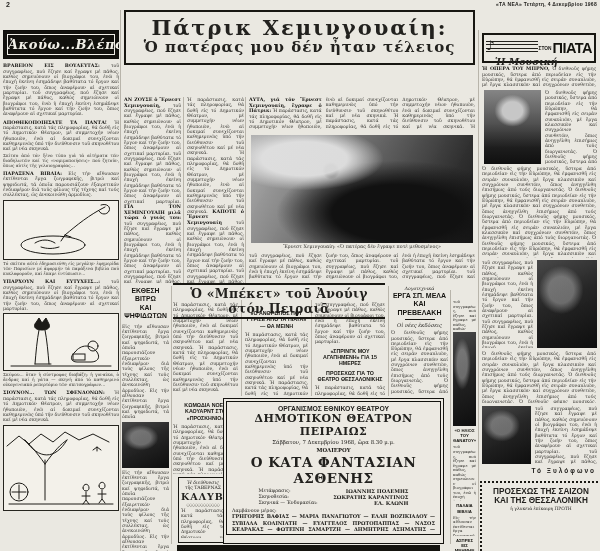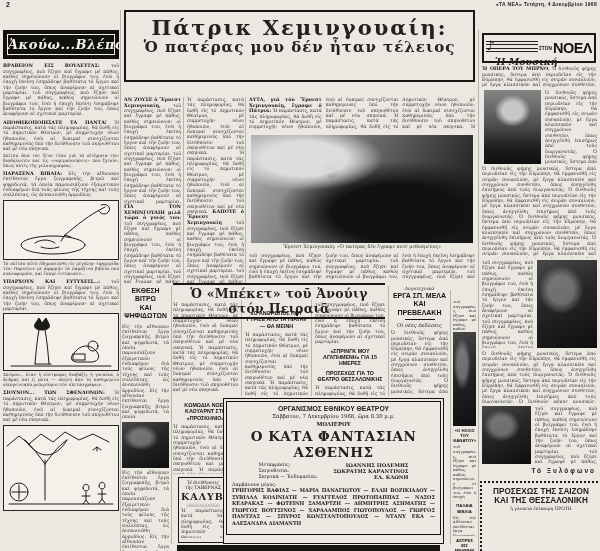--- a/index.html
+++ b/index.html
@@ -22,21 +22,21 @@
      radial-gradient(ellipse 44% 30% at 50% 28%, #c8c3b5 0 40%, rgba(0,0,0,0) 72%),
      linear-gradient(180deg,#8a857a 0%,#58544c 45%,#24231f 78%,#171613 100%)}
   .ph-dark{background:
      radial-gradient(ellipse 52% 38% at 40% 34%, rgba(172,165,151,.55) 0 40%, rgba(0,0,0,0) 72%),
      linear-gradient(155deg,#4f4b43 0%,#2c2b26 45%,#151410 100%)}
   .cartoon{background:#f3f1ea;border:1px solid #26251f;overflow:hidden}
   .cartoon.noborder{border:none}
   svg.ck{display:block;width:100%;height:100%}
   svg.ck path,svg.ck line,svg.ck circle,svg.ck ellipse,svg.ck rect,svg.ck polyline
      {fill:none;stroke:#1c1b17;stroke-width:1;stroke-linecap:round}
-  .boxheadline{border:2px solid #181712;background:#eae8e1;text-align:center;padding:5px 2px 24px}
+  .boxheadline{border:2px solid #181712;background:#eae8e1;text-align:center;padding:5px 2px 7px}
   .hl1{font-weight:bold;font-size:21px;letter-spacing:2px;line-height:1.05}
   .hl2{font-weight:bold;font-size:15px;letter-spacing:1px;line-height:1.1}
   .kicker{font-family:"Liberation Sans","DejaVu Sans",sans-serif;font-weight:bold;font-size:10px;
           letter-spacing:.6px;text-align:center;border-bottom:2px solid #181712;padding:2px 0 3px;color:#14130f}
   .akouo{border:1px solid #0e0d0a;background:#12110d;padding:3px}
   .akouo-in{border:1px solid #efede6;color:#f2f0e8;text-align:center;font-weight:bold;font-style:italic;
             font-size:13px;padding:2px 0;letter-spacing:.5px}
   .dbox{border:1px solid #14130f;padding:2px;background:#ece9e2}
   .dbox-in{border:1px solid #14130f;padding:3px 5px;text-align:center}
   .dotbox{border:2px dotted #1a1914;background:#ebe9e2;text-align:center;padding:4px 3px}
@@ -209,20 +209,21 @@
     <div class="sub" style="font-size:4.3px;margin:2px 0">«Ο ΗΛΙΟΣ ΤΟΥ ΘΑΝΑΤΟΥ»</div>
     <div class="t" style="font-size:3.9px;height:56px"><span>τοῦ συγγραφέως, πού ἔζησε καί ἔγραψε μέ πάθος, καθώς σημειώνουν οἱ βιογράφοι του, ἐνῶ ἡ ἐποχή ἐκείνη ἐσημάδεψε βαθύτατα τό ἔργον καί τήν ζωήν του, ὅπως ἀναφέρουν αἱ σχετικαί μαρτυρίαι. τοῦ συγγραφέως, πού ἔζησε καί ἔγραψε μέ πάθος, καθώς σημειώνουν οἱ βιογράφοι του, ἐνῶ ἡ ἐποχή ἐκείνη ἐσημάδεψε βαθύτατα τό ἔργον καί τήν ζωήν του, ὅπως ἀναφέρουν αἱ σχετικαί μαρτυρίαι.</span></div>
     <div class="sub" style="font-size:4.3px;margin:2px 0">ΠΑΛΑΙΑ ΒΙΒΛΙΑ</div>
     <div class="t" style="font-size:3.9px;height:20px"><span>Εἰς τήν αἴθουσαν ἐκτίθενται ἔργα ζωγραφικῆς, βιτρώ καί ψηφιδωτά, τά ὁποῖα παρουσιάζουν ἐξαιρετικόν ἐνδιαφέρον διά τούς φίλους τῆς τέχνης καί τούς συλλέκτας, ὡς ἀνεκοινώθη ἁρμοδίως.</span></div>
     <div class="sub" style="font-size:4.3px;margin:2px 0">ΑΣΠΡΕΣ ΕΙΣ ΜΝΗΜΗΝ</div>
   </div>
 
   <div class="abs dbox" style="left:223px;top:398px;width:215px;height:140px">
     <div class="dbox-in" style="height:126px;overflow:hidden">
       <div class="lbl-sans" style="font-size:6.8px;font-weight:bold">ΟΡΓΑΝΙΣΜΟΣ ΕΘΝΙΚΟΥ ΘΕΑΤΡΟΥ</div>
+      <div style="font-size:11px;font-weight:bold;letter-spacing:.5px">ΔΗΜΟΤΙΚΟΝ ΘΕΑΤΡΟΝ ΠΕΙΡΑΙΩΣ</div>
       <div style="font-size:5.4px;margin-top:1px">Σάββατον, 7 Δεκεμβρίου 1968, ὥρα 8.30 μ.μ.</div>
       <div style="font-size:5.4px;font-weight:bold;margin-top:2px">ΜΟΛΙΕΡΟΥ</div>
       <div style="font-size:13.5px;font-weight:bold;letter-spacing:.5px;margin:1px 0 2px">Ο ΚΑΤΑ ΦΑΝΤΑΣΙΑΝ ΑΣΘΕΝΗΣ</div>
       <div class="credit">
         <span>Μετάφρασις:</span>
         <b>ΙΩΑΝΝΗΣ ΠΟΛΕΜΗΣ</b>
         </div>
       <div class="credit">
         <span>Σκηνοθεσία:</span>
         <b>ΣΩΚΡΑΤΗΣ ΚΑΡΑΝΤΙΝΟΣ</b>
@@ -241,21 +242,21 @@
 
   <div class="abs" style="left:482px;top:33px;width:114px;height:30px;border:2px solid #181712;background:#ebe9e2;
        display:flex;align-items:center;padding:0 2px;box-sizing:border-box">
     <div style="position:relative;width:58px;height:20px">
       <div style="position:absolute;top:3px;left:0;right:0;height:13px;
            background:repeating-linear-gradient(180deg,#24231e 0 .8px,transparent .8px 3.4px)"></div>
       <span style="position:absolute;left:0;top:0;font-size:13px">♪</span>
       <span style="position:absolute;left:9px;top:18px;font-size:9.5px;font-weight:bold;font-style:italic;white-space:nowrap">Ἡ Μουσική</span>
     </div>
     <div class="lbl-sans" style="font-size:4.8px;font-weight:bold;margin:0 1px">ΣΤΟΝ</div>
-    <div class="lbl-sans" style="font-size:14.5px;font-weight:bold;letter-spacing:-.5px;color:#12110c">ΝΟΕΛ</div>
+    <div class="lbl-sans" style="font-size:14.5px;font-weight:bold;letter-spacing:-.5px;color:#12110c">ΠΙΑΤΑ</div>
   </div>
 
   <div class="abs t" style="left:482px;top:66px;width:114px;height:22px">
     <b>Ἡ ΟΠΕΡΑ ΤΟΥ ΜΠΡΝΟ,</b>
     <span>Ὁ διεθνοῦς φήμης μουσικός, ὕστερα ἀπό περιοδείαν εἰς τήν Εὐρώπην, θά ἐμφανισθῆ εἰς σειράν συναυλιῶν, μέ ἔργα κλασσικῶν καί συγχρόνων συνθετῶν, ὅπως ἀνηγγέλθη ἐπισήμως ἀπό τούς διοργανωτάς.</span>
     
   </div>
   <div class="abs photo ph-man" style="left:484px;top:90px;width:57px;height:74px"></div>
   <div class="abs t" style="left:545px;top:90px;width:52px;height:74px"><span>Ὁ διεθνοῦς φήμης μουσικός, ὕστερα ἀπό περιοδείαν εἰς τήν Εὐρώπην, θά ἐμφανισθῆ εἰς σειράν συναυλιῶν, μέ ἔργα κλασσικῶν καί συγχρόνων συνθετῶν, ὅπως ἀνηγγέλθη ἐπισήμως ἀπό τούς διοργανωτάς. Ὁ διεθνοῦς φήμης μουσικός, ὕστερα ἀπό περιοδείαν εἰς τήν Εὐρώπην, θά ἐμφανισθῆ εἰς σειράν συναυλιῶν, μέ ἔργα κλασσικῶν καί συγχρόνων συνθετῶν, ὅπως ἀνηγγέλθη ἐπισήμως ἀπό τούς διοργανωτάς. Ὁ διεθνοῦς φήμης μουσικός, ὕστερα ἀπό περιοδείαν εἰς τήν Εὐρώπην, θά ἐμφανισθῆ εἰς σειράν συναυλιῶν, μέ ἔργα κλασσικῶν καί συγχρόνων συνθετῶν, ὅπως ἀνηγγέλθη ἐπισήμως ἀπό τούς διοργανωτάς.</span></div>
   <div class="abs t" style="left:482px;top:166px;width:114px;height:92px"><span>Ὁ διεθνοῦς φήμης μουσικός, ὕστερα ἀπό περιοδείαν εἰς τήν Εὐρώπην, θά ἐμφανισθῆ εἰς σειράν συναυλιῶν, μέ ἔργα κλασσικῶν καί συγχρόνων συνθετῶν, ὅπως ἀνηγγέλθη ἐπισήμως ἀπό τούς διοργανωτάς. Ὁ διεθνοῦς φήμης μουσικός, ὕστερα ἀπό περιοδείαν εἰς τήν Εὐρώπην, θά ἐμφανισθῆ εἰς σειράν συναυλιῶν, μέ ἔργα κλασσικῶν καί συγχρόνων συνθετῶν, ὅπως ἀνηγγέλθη ἐπισήμως ἀπό τούς διοργανωτάς. Ὁ διεθνοῦς φήμης μουσικός, ὕστερα ἀπό περιοδείαν εἰς τήν Εὐρώπην, θά ἐμφανισθῆ εἰς σειράν συναυλιῶν, μέ ἔργα κλασσικῶν καί συγχρόνων συνθετῶν, ὅπως ἀνηγγέλθη ἐπισήμως ἀπό τούς διοργανωτάς. Ὁ διεθνοῦς φήμης μουσικός, ὕστερα ἀπό περιοδείαν εἰς τήν Εὐρώπην, θά ἐμφανισθῆ εἰς σειράν συναυλιῶν, μέ ἔργα κλασσικῶν καί συγχρόνων συνθετῶν, ὅπως ἀνηγγέλθη ἐπισήμως ἀπό τούς διοργανωτάς. Ὁ διεθνοῦς φήμης μουσικός, ὕστερα ἀπό περιοδείαν εἰς τήν Εὐρώπην, θά ἐμφανισθῆ εἰς σειράν συναυλιῶν, μέ ἔργα κλασσικῶν καί συγχρόνων συνθετῶν, ὅπως ἀνηγγέλθη ἐπισήμως ἀπό τούς διοργανωτάς.</span></div>

